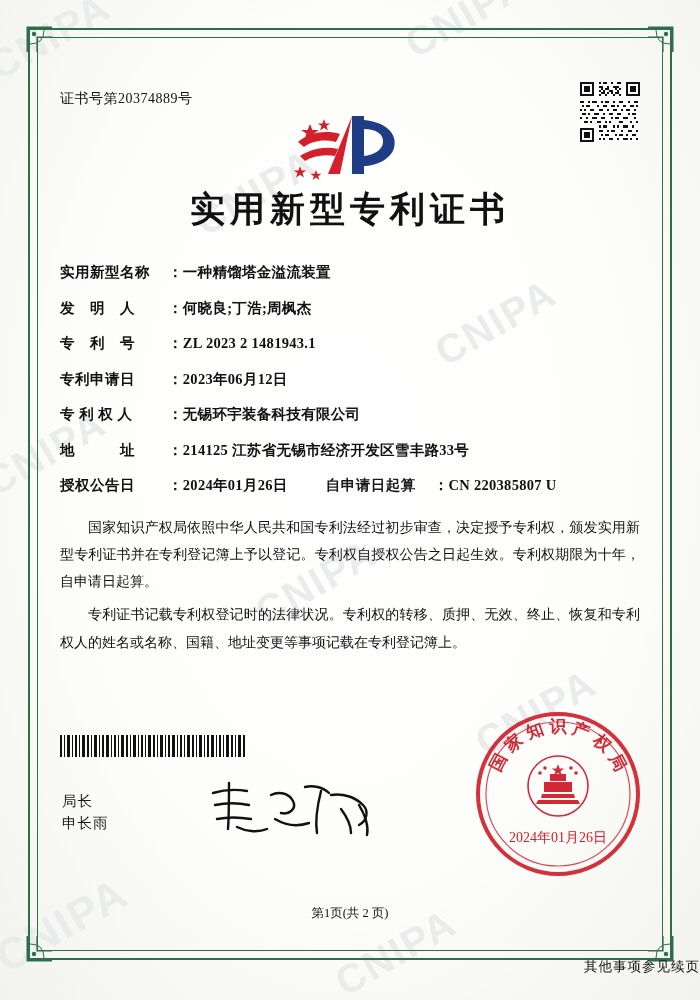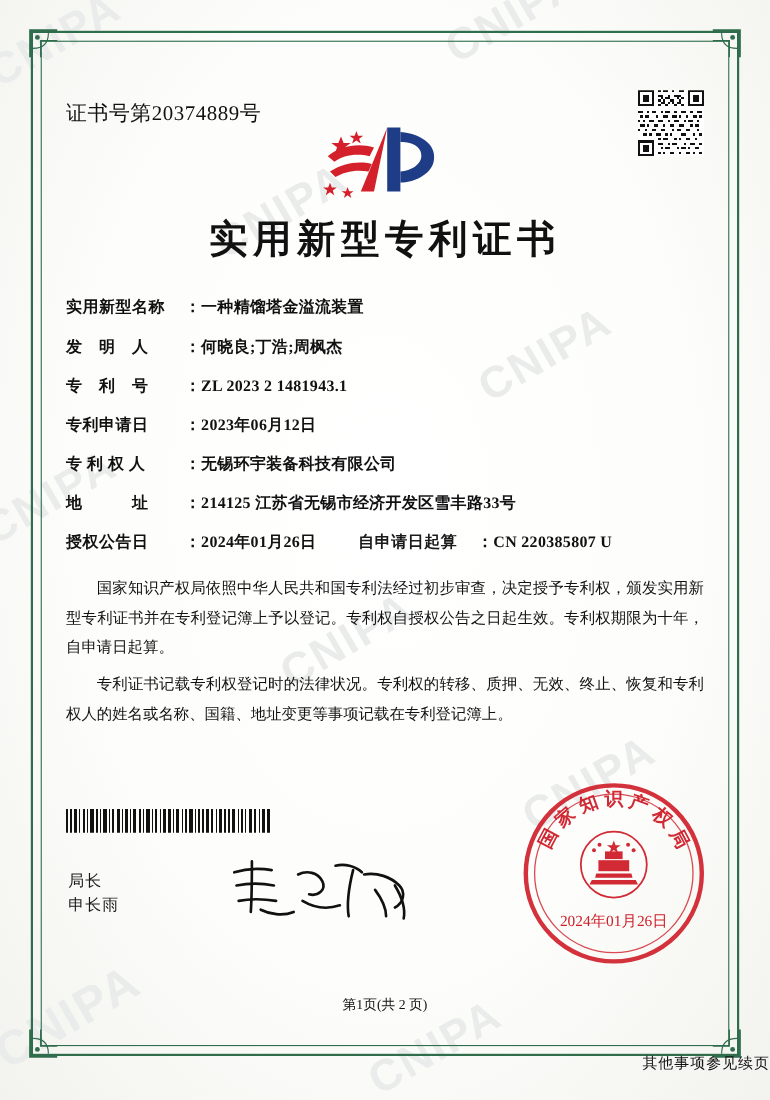--- a/index.html
+++ b/index.html
@@ -67,21 +67,21 @@
   .c-tr { right: 26px; top: 26px;  transform: scaleX(-1); }
   .c-bl { left: 26px;  bottom: 38px; transform: scaleY(-1); }
   .c-br { right: 26px; bottom: 38px; transform: scale(-1,-1); }
 
   
   .content {
     position: absolute;
     left: 60px; right: 60px; top: 90px;
   }
   .cert-no {
-    font-size: 19px;
+    font-size: 14px;
     letter-spacing: 0.5px;
     color: #111;
   }
 
   
   .logo-wrap {
     position: absolute;
     left: 0; right: 0; top: 22px;
     display: flex;
     justify-content: center;

